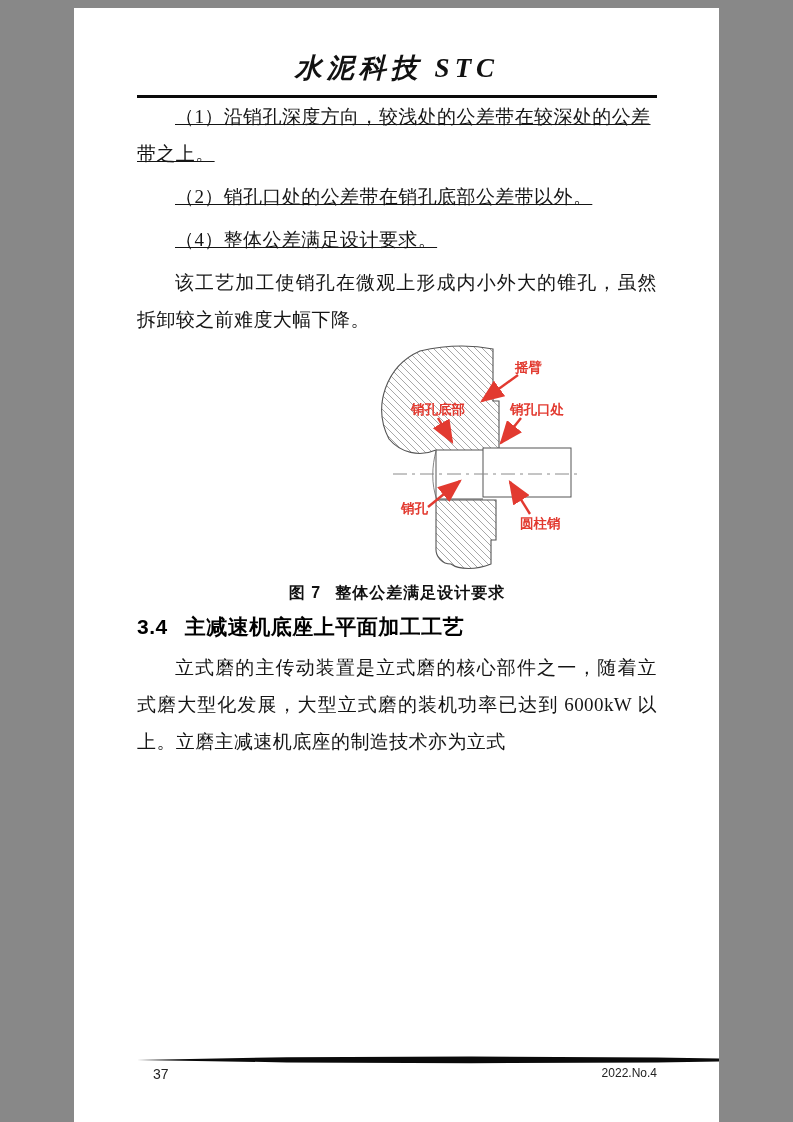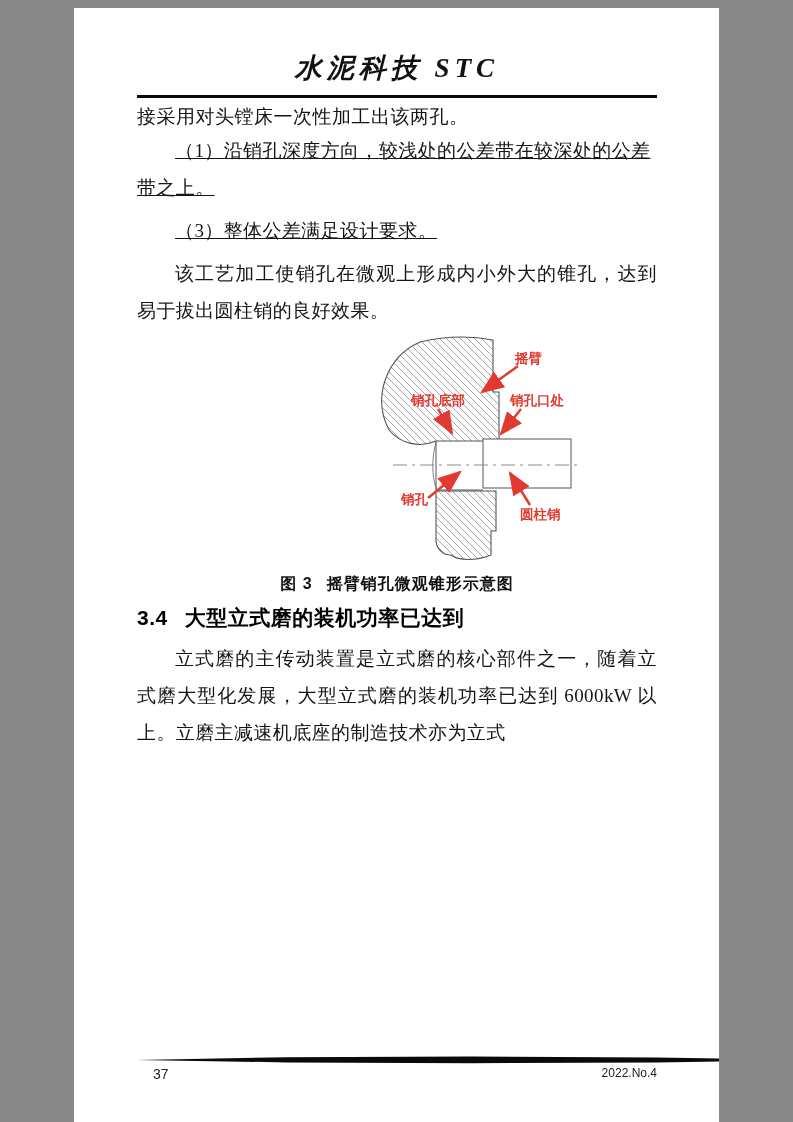--- a/index.html
+++ b/index.html
@@ -107,29 +107,29 @@
   }
 </style>
 </head>
 <body>
 
 <div class="page">
 
   <div class="journal-title">水泥科技 STC</div>
   <div class="header-rule"></div>
 
-  <p class="intro-line">接采用对头镗床一次性加工出该两孔。</p>
 
 
 
 
   <p class="list-item">（1）沿销孔深度方向，较浅处的公差带在较深处的公差带之上。</p>
-  <p class="list-item">（3）整体公差满足设计要求。</p>
+  <p class="list-item">（2）销孔口处的公差带在销孔底部公差带以外。</p>
+  <p class="list-item">（4）整体公差满足设计要求。</p>
 
-  <p class="para">该工艺加工使销孔在微观上形成内小外大的锥孔，达到易于拔出圆柱销的良好效果。</p>
+  <p class="para">该工艺加工使销孔在微观上形成内小外大的锥孔，虽然拆卸较之前难度大幅下降。</p>
 
   <figure class="fig">
     <svg class="fig-canvas" width="262" height="235" viewBox="0 0 262 235" xmlns="http://www.w3.org/2000/svg">
       <defs>
         <pattern id="hatch" width="7" height="7" patternUnits="userSpaceOnUse">
           <path d="M -1 -1 L 8 8" stroke="#a8a8a8" stroke-width="1" fill="none"></path>
         </pattern>
         <marker id="arrowhead" markerWidth="11" markerHeight="8" refX="9" refY="4" orient="auto">
           <path d="M0,0 L10,4 L0,8 Z" fill="#e23a30"></path>
         </marker>
@@ -157,26 +157,26 @@
       <path d="M 55 163 L 87 137" stroke="#e23a30" stroke-width="2.4" marker-end="url(#arrowhead)" fill="none"></path>
       <path d="M 157 170 L 137 138" stroke="#e23a30" stroke-width="2.4" marker-end="url(#arrowhead)" fill="none"></path>
 
       <text class="fig-label" x="142" y="28" fill="#e23a30">摇臂</text>
       <text class="fig-label" x="38" y="70" fill="#e23a30">销孔底部</text>
       <text class="fig-label" x="137" y="70" fill="#e23a30">销孔口处</text>
       <text class="fig-label" x="28" y="169" fill="#e23a30">销孔</text>
       <text class="fig-label" x="147" y="184" fill="#e23a30">圆柱销</text>
     </svg>
     <figcaption>
-      <span class="cap-label">图 3</span><span>摇臂销孔微观锥形示意图</span>
+      <span class="cap-label">图 7</span><span>整体公差满足设计要求</span>
     </figcaption>
   </figure>
 
   <h2 class="section-heading" style="margin-top:10px;">
-    <span class="sec-num">3.4</span><span>大型立式磨的装机功率已达到</span>
+    <span class="sec-num">3.4</span><span>主减速机底座上平面加工工艺</span>
   </h2>
 
   <p class="para">立式磨的主传动装置是立式磨的核心部件之一，随着立式磨大型化发展，大型立式磨的装机功率已达到 6000kW 以上。立磨主减速机底座的制造技术亦为立式</p>
 
   <div class="footer">
     <svg class="footer-rule" width="668" height="8" viewBox="0 0 668 8" xmlns="http://www.w3.org/2000/svg">
       <polygon points="0,4 150,1.2 334,0.4 520,1.6 668,4 520,6.4 334,7.2 150,6.4" fill="#0a0a0a"></polygon>
     </svg>
     <div class="page-number">37</div>
     <div class="issue-number">2022.No.4</div>

